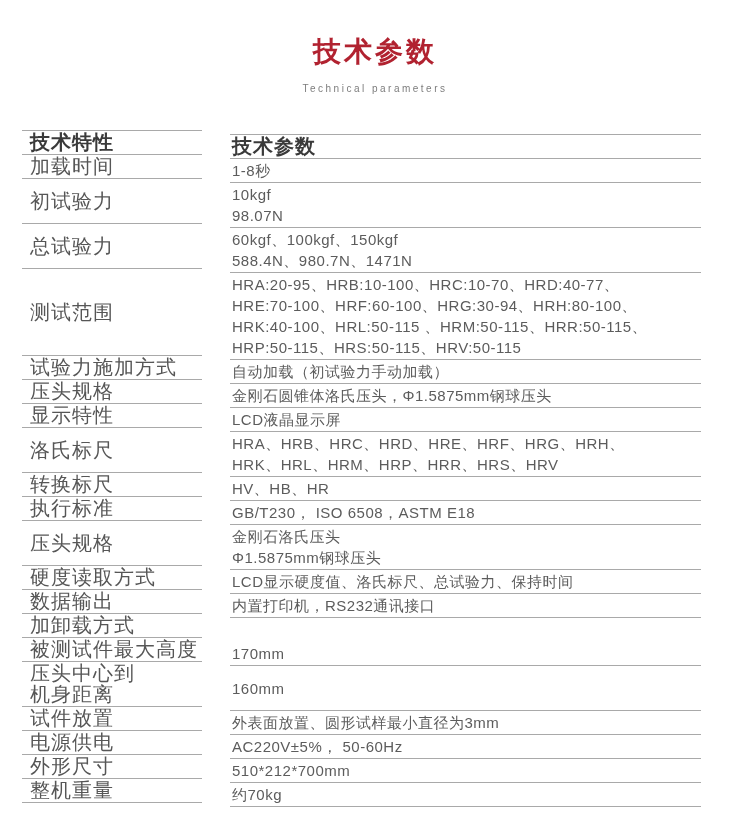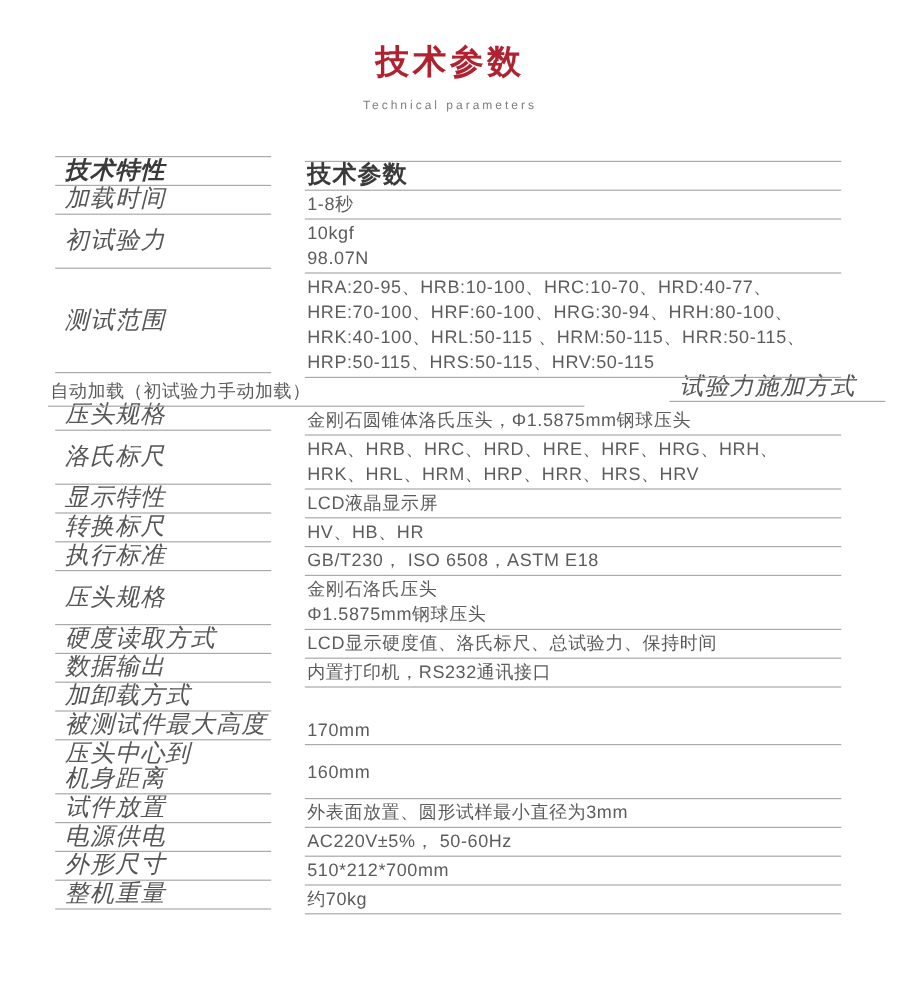--- a/index.html
+++ b/index.html
@@ -34,23 +34,22 @@
     display: flex;
     flex-direction: column;
     justify-content: center;
     border-bottom: 1px solid #a9a9a9;
     padding-top: 1px;
     padding-bottom: 1px;
     min-height: 24px;
   }
   .cell.left {
     width: 180px;
-    margin-left: 34px;
+    margin-left: 10px;
     padding-left: 8px;
-    font-style: italic;
   }
   .cell.right {
     flex: 1;
     margin-left: 28px;
     margin-right: 37px;
     padding-left: 2px;
     position: relative;
     top: 4px;
   }
   .row.head .cell { border-top: 1px solid #a9a9a9; }
@@ -102,60 +101,69 @@
         <div class="cell left">
           <div class="line label-line">初试验力</div>
         </div>
         <div class="cell right">
           <div class="line value-line">10kgf</div>
           <div class="line value-line">98.07N</div>
         </div>
       </div>
       <div class="row ">
         <div class="cell left">
+          <div class="line label-line">总试验力</div>
+        </div>
+        <div class="cell right">
+          <div class="line value-line">60kgf、100kgf、150kgf</div>
+          <div class="line value-line">588.4N、980.7N、1471N</div>
+        </div>
+      </div>
+      <div class="row ">
+        <div class="cell left">
           <div class="line label-line">测试范围</div>
         </div>
         <div class="cell right">
           <div class="line value-line">HRA:20-95、HRB:10-100、HRC:10-70、HRD:40-77、</div>
           <div class="line value-line">HRE:70-100、HRF:60-100、HRG:30-94、HRH:80-100、</div>
           <div class="line value-line">HRK:40-100、HRL:50-115 、HRM:50-115、HRR:50-115、</div>
           <div class="line value-line">HRP:50-115、HRS:50-115、HRV:50-115</div>
         </div>
       </div>
       <div class="row ">
+        <div class="cell left">
+          <div class="line label-line">试验力施加方式</div>
+        </div>
         <div class="cell right">
           <div class="line value-line">自动加载（初试验力手动加载）</div>
         </div>
-        <div class="cell left">
-          <div class="line label-line">试验力施加方式</div>
-        </div>
       </div>
       <div class="row ">
         <div class="cell left">
           <div class="line label-line">压头规格</div>
         </div>
         <div class="cell right">
           <div class="line value-line">金刚石圆锥体洛氏压头，Φ1.5875mm钢球压头</div>
+        </div>
+      </div>
+      <div class="row ">
+        <div class="cell left">
+          <div class="line label-line">显示特性</div>
+        </div>
+        <div class="cell right">
+          <div class="line value-line">LCD液晶显示屏</div>
         </div>
       </div>
       <div class="row ">
         <div class="cell left">
           <div class="line label-line">洛氏标尺</div>
         </div>
         <div class="cell right">
           <div class="line value-line">HRA、HRB、HRC、HRD、HRE、HRF、HRG、HRH、</div>
           <div class="line value-line">HRK、HRL、HRM、HRP、HRR、HRS、HRV</div>
-        </div>
-      </div>
-      <div class="row ">
-        <div class="cell left">
-          <div class="line label-line">显示特性</div>
-        </div>
-        <div class="cell right">
-          <div class="line value-line">LCD液晶显示屏</div>
         </div>
       </div>
       <div class="row ">
         <div class="cell left">
           <div class="line label-line">转换标尺</div>
         </div>
         <div class="cell right">
           <div class="line value-line">HV、HB、HR</div>
         </div>
       </div>

